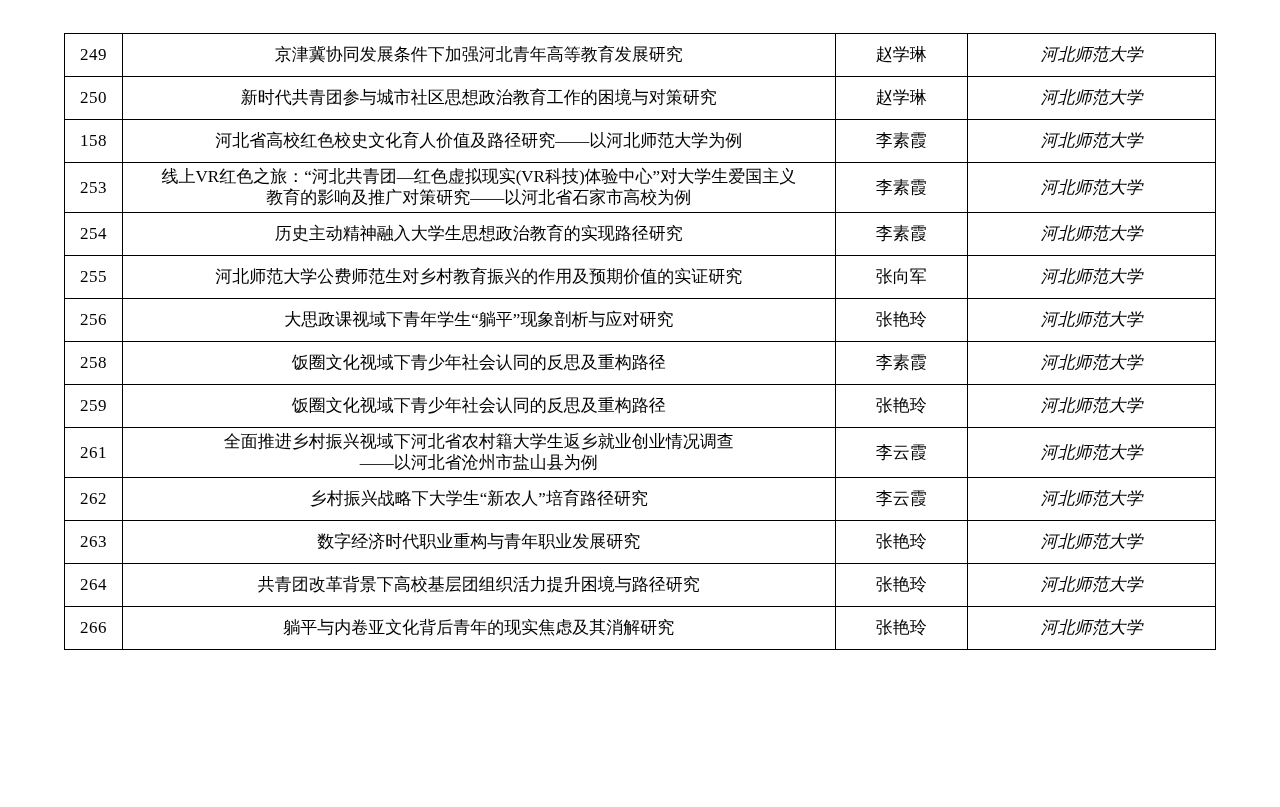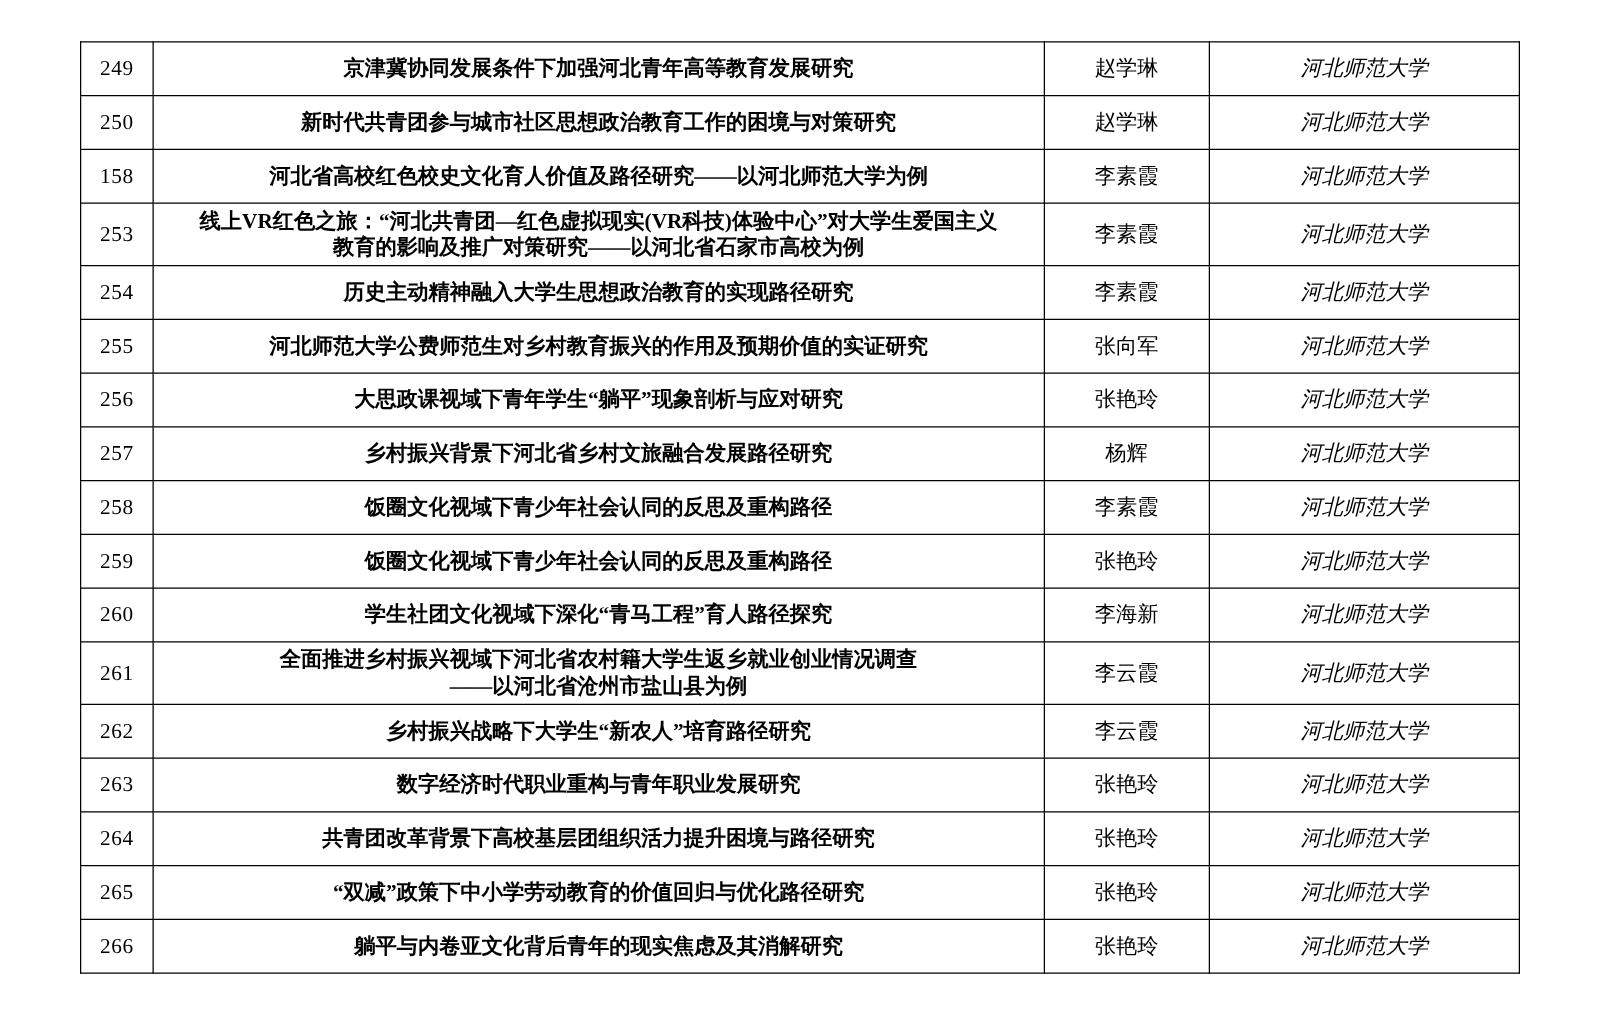--- a/index.html
+++ b/index.html
@@ -45,21 +45,20 @@
   col.c-person { width: 132px; }
   col.c-org { width: 248px; }
 
   td.num {
     font-size: 17px;
     letter-spacing: 0.5px;
   }
   td.title {
     padding: 4px 8px;
     font-size: 16.5px;
-    font-weight: bold;
   }
   td.title .line {
     display: block;
     white-space: nowrap;
   }
   td.person {
     font-size: 17px;
   }
   td.org {
     font-size: 17px;
@@ -133,49 +132,33 @@
           </tr>
           <tr class="row-single">
             <td class="num">256</td>
             <td class="title">
               <span class="line">大思政课视域下青年学生“躺平”现象剖析与应对研究</span>
             </td>
             <td class="person">张艳玲</td>
             <td class="org">河北师范大学</td>
           </tr>
           <tr class="row-single">
-            <td class="num">257</td>
-            <td class="title">
-              <span class="line">乡村振兴背景下河北省乡村文旅融合发展路径研究</span>
-            </td>
-            <td class="person">杨辉</td>
-            <td class="org">河北师范大学</td>
-          </tr>
-          <tr class="row-single">
             <td class="num">258</td>
             <td class="title">
               <span class="line">饭圈文化视域下青少年社会认同的反思及重构路径</span>
             </td>
             <td class="person">李素霞</td>
             <td class="org">河北师范大学</td>
           </tr>
           <tr class="row-single">
             <td class="num">259</td>
             <td class="title">
               <span class="line">饭圈文化视域下青少年社会认同的反思及重构路径</span>
             </td>
             <td class="person">张艳玲</td>
-            <td class="org">河北师范大学</td>
-          </tr>
-          <tr class="row-single">
-            <td class="num">260</td>
-            <td class="title">
-              <span class="line">学生社团文化视域下深化“青马工程”育人路径探究</span>
-            </td>
-            <td class="person">李海新</td>
             <td class="org">河北师范大学</td>
           </tr>
           <tr class="row-double">
             <td class="num">261</td>
             <td class="title">
               <span class="line">全面推进乡村振兴视域下河北省农村籍大学生返乡就业创业情况调查</span>
               <span class="line">——以河北省沧州市盐山县为例</span>
             </td>
             <td class="person">李云霞</td>
             <td class="org">河北师范大学</td>
@@ -193,28 +176,20 @@
             <td class="title">
               <span class="line">数字经济时代职业重构与青年职业发展研究</span>
             </td>
             <td class="person">张艳玲</td>
             <td class="org">河北师范大学</td>
           </tr>
           <tr class="row-single">
             <td class="num">264</td>
             <td class="title">
               <span class="line">共青团改革背景下高校基层团组织活力提升困境与路径研究</span>
-            </td>
-            <td class="person">张艳玲</td>
-            <td class="org">河北师范大学</td>
-          </tr>
-          <tr class="row-single">
-            <td class="num">265</td>
-            <td class="title">
-              <span class="line">“双减”政策下中小学劳动教育的价值回归与优化路径研究</span>
             </td>
             <td class="person">张艳玲</td>
             <td class="org">河北师范大学</td>
           </tr>
           <tr class="row-single">
             <td class="num">266</td>
             <td class="title">
               <span class="line">躺平与内卷亚文化背后青年的现实焦虑及其消解研究</span>
             </td>
             <td class="person">张艳玲</td>

